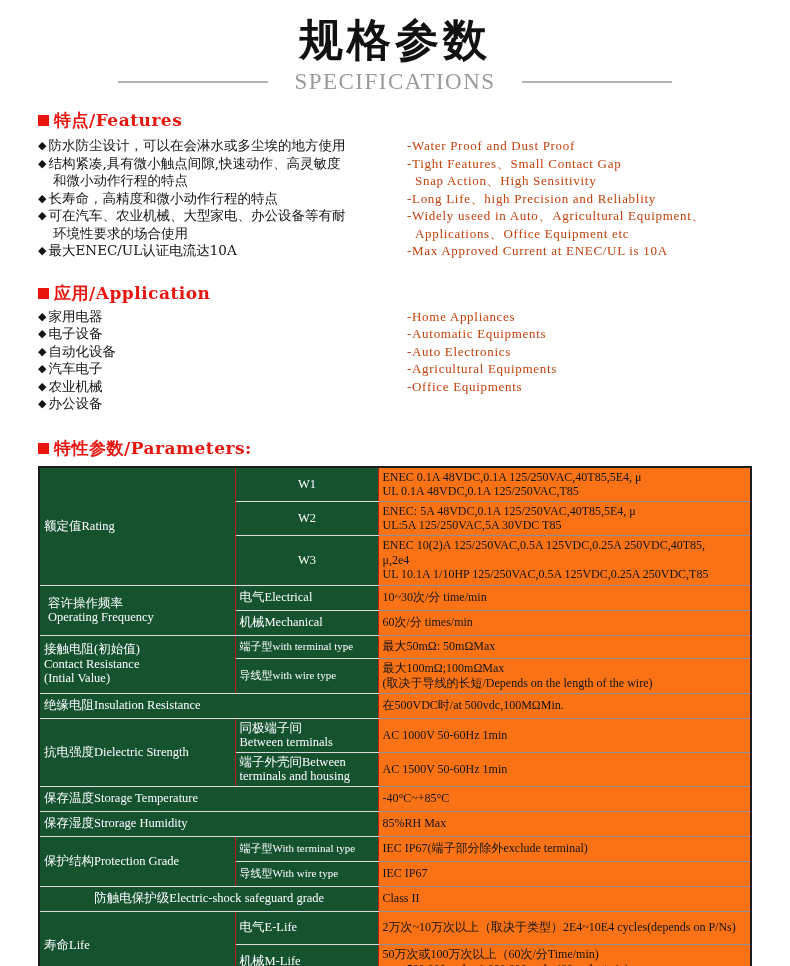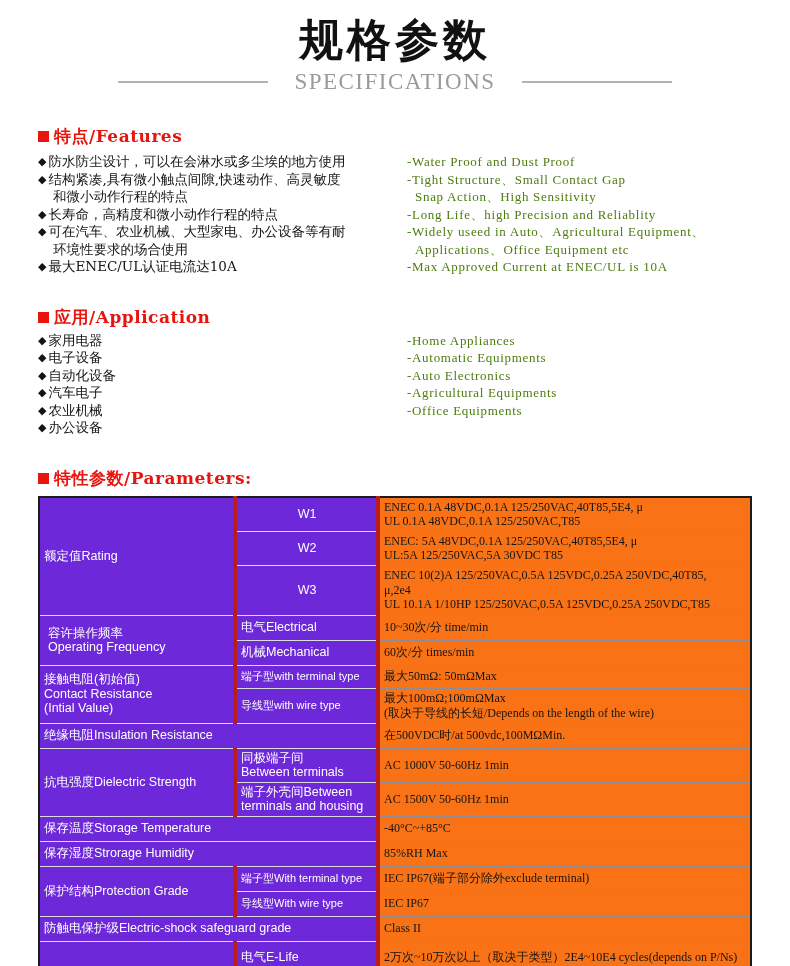--- a/index.html
+++ b/index.html
@@ -54,21 +54,20 @@
     margin: 0 0 0 38px;
   }
   .section-title {
     display: flex;
     align-items: center;
     color: #e8150f;
     font-weight: bold;
     font-size: 17px;
     letter-spacing: 0.5px;
     font-family: "DejaVu Serif", "Liberation Serif", serif;
-    margin-top: 30px;
   }
   .sq {
     width: 11px;
     height: 11px;
     background: #e8150f;
     display: inline-block;
     margin-right: 5px;
   }
 
   .two-col {
@@ -104,46 +103,46 @@
     line-height: 17.5px;
     padding-left: 15px;
     font-family: "DejaVu Serif", "Liberation Serif", serif;
   }
 
   .en-line {
     font-size: 13px;
     line-height: 17.5px;
     letter-spacing: 0.7px;
     font-family: "Liberation Serif", "DejaVu Serif", serif;
-    color: #4d7c0f;
+    color: #c2410c;
     white-space: nowrap;
   }
   .en-line.indent { padding-left: 8px; }
 
   
   .params-wrap { margin: 0 0 0 38px; }
   table.params {
     border-collapse: collapse;
     width: 712px;
     table-layout: fixed;
     margin-top: 6px;
     border: 2px solid #1b1b1b;
   }
   table.params td {
     vertical-align: middle;
     padding: 2px 3px 2px 4px;
   }
   td.lbl {
-    background: #6d28d9;
+    background: #14532d;
     color: #ffffff;
-    border-right: 4px solid #b91c1c;
+    border-right: 1px solid #b91c1c;
     border-bottom: 1px solid #dcdcdc;
     font-size: 12.5px;
     line-height: 14.5px;
-    font-family: Liberation Sans, sans-serif;
+    font-family: Liberation Serif, serif;
   }
   td.lbl.c { text-align: center; }
   td.val {
     background: #f97316;
     color: #141414;
     border-bottom: 1px solid #8d8d9a;
     border-left: 1px solid #8d8d9a;
     font-size: 12px;
     line-height: 14.5px;
     font-family: "Liberation Serif", "DejaVu Serif", serif;
@@ -187,21 +186,21 @@
           <span class="txt">可在汽车、农业机械、大型家电、办公设备等有耐</span>
         </div>
         <div class="cont-line">环境性要求的场合使用</div>
         <div class="bullet-line">
           <span class="dia">◆</span>
           <span class="txt">最大ENEC/UL认证电流达10A</span>
         </div>
       </div>
     <div class="col-en" id="features-en">
         <div class="en-line">-Water Proof and Dust Proof</div>
-        <div class="en-line">-Tight Structure、Small Contact Gap</div>
+        <div class="en-line">-Tight Features、Small Contact Gap</div>
         <div class="en-line indent">Snap Action、High Sensitivity</div>
         <div class="en-line">-Long Life、high Precision and Reliablity</div>
         <div class="en-line">-Widely useed in Auto、Agricultural Equipment、</div>
         <div class="en-line indent">Applications、Office Equipment etc</div>
         <div class="en-line">-Max Approved Current at ENEC/UL is 10A</div>
       </div>
   </div>
 </div>
 
 <div class="section" style="margin-top:22px;">
@@ -323,21 +322,21 @@
         <tr>
           <td class="lbl" rowspan="2" style="white-space: pre-line;">保护结构Protection Grade</td>
           <td class="lbl" style="height: 20px; white-space: pre-line; font-size: 11px;">端子型With terminal type</td>
           <td class="val">IEC IP67(端子部分除外exclude terminal)</td>
         </tr>
         <tr>
           <td class="lbl" style="height: 20px; white-space: pre-line; font-size: 11px;">导线型With wire type</td>
           <td class="val">IEC IP67</td>
         </tr>
         <tr>
-          <td class="lbl" colspan="2" style="height: 20px;">防触电保护级Electric-shock safeguard grade</td>
+          <td class="lbl" colspan="2" style="height: 20px; text-align: center;">防触电保护级Electric-shock safeguard grade</td>
           <td class="val">Class II</td>
         </tr>
         <tr>
           <td class="lbl" rowspan="2" style="white-space: pre-line;">寿命Life</td>
           <td class="lbl" style="height: 28px; white-space: pre-line;">电气E-Life</td>
           <td class="val">2万次~10万次以上（取决于类型）2E4~10E4 cycles(depends on P/Ns)</td>
         </tr>
         <tr>
           <td class="lbl" style="height: 30px; white-space: pre-line;">机械M-Life</td>
           <td class="val">50万次或100万次以上（60次/分Time/min)

